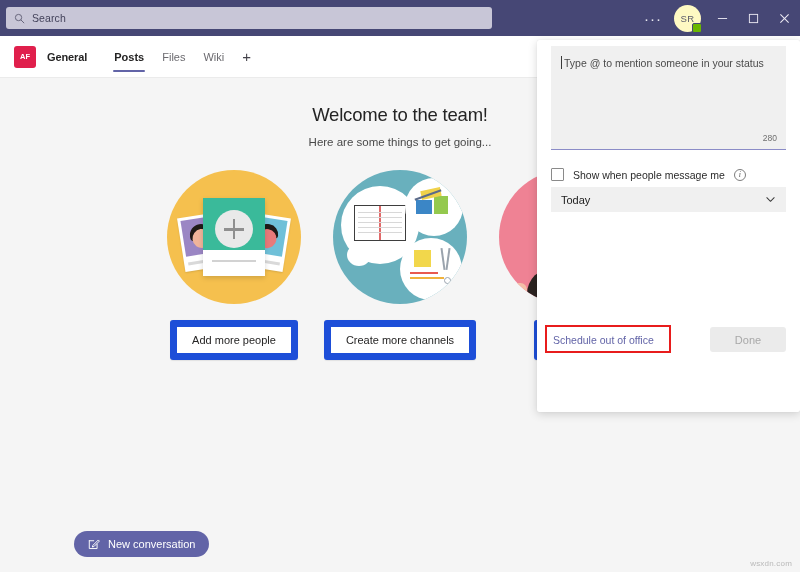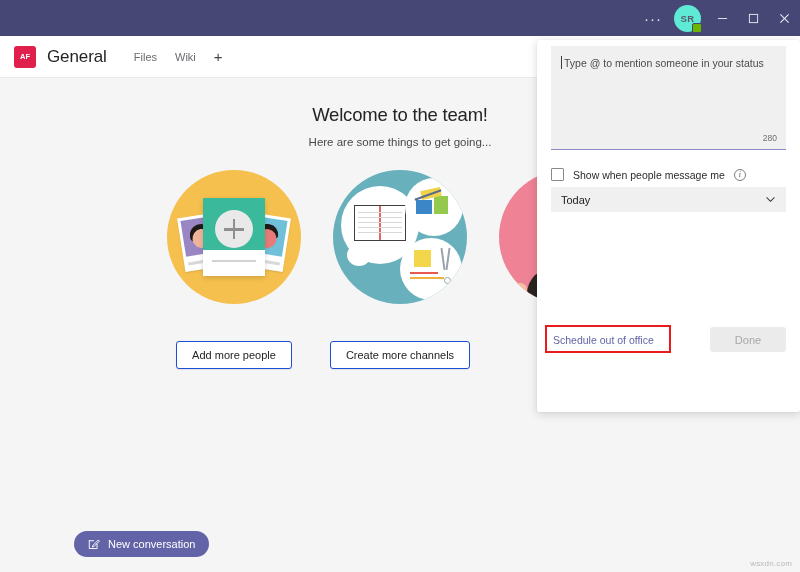--- a/index.html
+++ b/index.html
@@ -40,22 +40,22 @@
     height: 36px; display: flex; align-items: center;
   }
   .tb-ellipsis {
     color: #e8e8f0; font-size: 15px; line-height: 1;
     padding: 0 9px; letter-spacing: 1px;
     display: flex; align-items: center; height: 36px;
   }
   .avatar-wrap { position: relative; width: 27px; height: 27px; margin: 0 6px 0 3px; }
   .avatar {
     width: 27px; height: 27px; border-radius: 50%;
-    background: #5eead4; color: #5b5b6b;
-    font-size: 9.5px; font-weight: bold;
+    background: #fef9c3; color: #5b5b6b;
+    font-size: 9.5px; font-weight: normal;
     display: flex; align-items: center; justify-content: center;
     letter-spacing: .3px;
   }
   .presence-badge {
     position: absolute; right: -1px; bottom: -1px;
     width: 10px; height: 10px; border-radius: 2px;
     background: #6bb700; border: 1.5px solid #464775;
   }
   .win-btn {
     width: 31px; height: 36px;
@@ -74,21 +74,21 @@
     border-bottom: 1px solid #ebebeb;
   }
   .team-avatar {
     width: 22px; height: 22px; border-radius: 3px;
     background: #e01f4c; color: #fff;
     font-size: 7.5px; font-weight: bold;
     display: flex; align-items: center; justify-content: center;
     margin-right: 11px;
   }
   .chan-title {
-    font-size: 17px; font-weight: normal; color: #252424;
+    font-size: 11px; font-weight: bold; color: #252424;
     margin-right: 18px; letter-spacing: -.1px;
   }
   .tabs { display: flex; align-items: flex-end; height: 42px; }
   .tab {
     font-size: 11px; color: #6b6a6f;
     padding: 0 9px; height: 42px;
     display: flex; align-items: center; position: relative;
   }
   .tab.active { color: #252424; font-weight: bold; }
   .tab.active::after {
@@ -111,22 +111,22 @@
   .welcome-title { font-size: 18.5px; color: #242424; letter-spacing: -.2px; }
   .welcome-sub { font-size: 11.5px; color: #494949; margin-top: 10px; }
 
   .cards {
     position: absolute; top: 92px; left: 0; width: 800px;
     display: flex; justify-content: center; gap: 0;
   }
   .card { width: 166px; display: flex; flex-direction: column; align-items: center; }
   .illus { width: 134px; height: 134px; border-radius: 50%; position: relative; overflow: hidden; }
   .card-btn {
-    margin-top: 37px;
-    background: #ffffff; border: 1px solid #1d4ed8;
+    margin-top: 16px;
+    background: #ffffff; border: 7px solid #1d4ed8;
     border-radius: 3px;
     font-size: 11px; color: #252424;
     padding: 7px 15px;
     white-space: nowrap;
     box-shadow: 0 .5px 1px rgba(0,0,0,.08);
   }
 
   
   .il1 { background: #f5c04e; }
   .il1 .ph {
@@ -288,20 +288,29 @@
     z-index: 50;
   }
 </style>
 </head>
 <body>
 
 <div id="app">
 
   <div class="titlebar">
 
+    <div class="search-box">
+      <span class="search-icon">
+        <svg viewBox="0 0 16 16" width="11" height="11">
+          <circle cx="6.6" cy="6.6" r="4.6" fill="none" stroke="#43425a" stroke-width="1.4"></circle>
+          <line x1="10.2" y1="10.2" x2="14.4" y2="14.4" stroke="#43425a" stroke-width="1.4" stroke-linecap="round"></line>
+        </svg>
+      </span>
+      <span class="search-placeholder">Search</span>
+    </div>
 
     <div class="tb-right">
       <div class="tb-ellipsis">···</div>
 
       <div class="avatar-wrap">
         <div class="avatar">SR</div>
         <div class="presence-badge"></div>
       </div>
 
       <div class="win-btn">
@@ -320,20 +329,21 @@
             <line x1="10.5" y1="1.5" x2="1.5" y2="10.5" stroke="#eceaf4" stroke-width="1.1"></line>
           </svg>
       </div>
     </div>
   </div>
 
   <div class="chan-header">
     <div class="team-avatar">AF</div>
     <div class="chan-title">General</div>
     <div class="tabs">
+      <div class="tab active">Posts</div>
       <div class="tab">Files</div>
       <div class="tab">Wiki</div>
       <div class="tab-add">+</div>
     </div>
   </div>
 
   <div class="content">
 
     <div class="welcome-wrap">
       <div class="welcome-title">Welcome to the team!</div>

